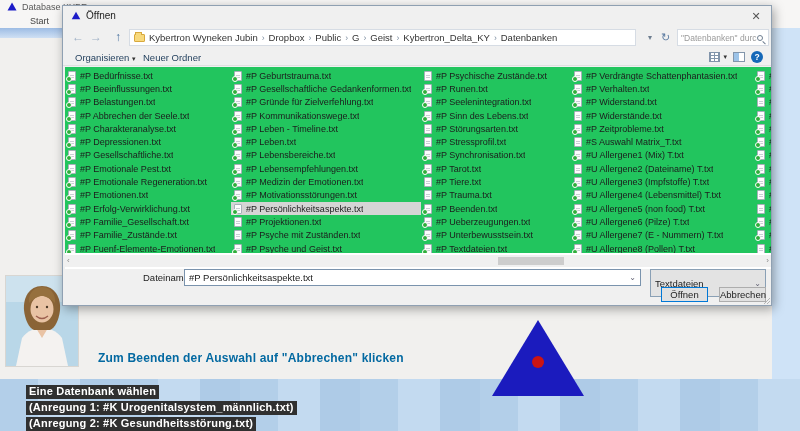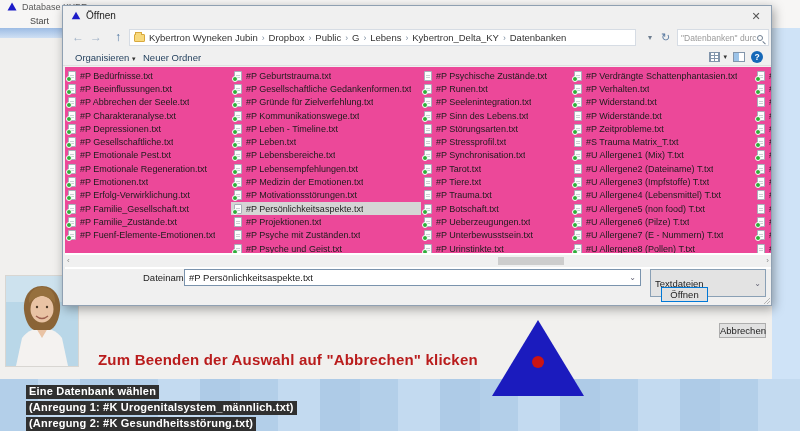--- a/index.html
+++ b/index.html
@@ -18,21 +18,21 @@
     background:linear-gradient(180deg,#9dbce4,#cfe0f4); }
   .app-right-strip { position:absolute; left:772px; top:28px; width:28px; height:403px; background:#cfe3f7; }
 
   .bottom-strip { position:absolute; left:0; top:379px; width:800px; height:52px;
     background:repeating-linear-gradient(90deg,#b3cfe9 0 38px,#c3daf0 38px 80px,#aecbe7 80px 120px);
   }
 
   
   .photo { position:absolute; left:6px; top:276px; width:72px; height:90px; box-shadow:0 0 0 1px #d8d6d2; }
 
-  .red-note { position:absolute; left:98px; top:351px; font-size:15px; font-weight:bold; color:#b91c1c; letter-spacing:.2px; }
+  .red-note { position:absolute; left:98px; top:351px; font-size:12px; font-weight:bold; color:#0369a1; letter-spacing:.2px; }
 
   .logo-triangle { position:absolute; left:492px; top:320px; width:0; height:0;
     border-left:46px solid transparent; border-right:46px solid transparent; border-bottom:76px solid #1b1bbe; }
   .logo-dot { position:absolute; left:532px; top:356px; width:12px; height:12px; border-radius:50%; background:#cc1414; }
 
   .bottom-instructions { position:absolute; left:26px; top:383px; }
   .bottom-instructions .line { line-height:13px; }
   .bottom-instructions .line span { display:inline-block; background:#303030; color:#ffffff;
     font-size:11px; font-weight:bold; padding:0 3px 1px 3px; letter-spacing:.2px; }
 
@@ -68,21 +68,21 @@
   .tb-newfolder { position:absolute; left:80px; top:3px; cursor:pointer; }
   .tb-right { position:absolute; right:8px; top:2px; display:flex; align-items:center; gap:6px; }
   .view-ic { width:11px; height:10px; border:1px solid #8295ab; background:
     linear-gradient(90deg,#8295ab 1px,transparent 1px) 0 0/4px 100%,
     linear-gradient(0deg,#8295ab 1px,transparent 1px) 0 0/100% 3px, #fff; }
   .view-dd { font-size:7px; color:#333; margin-left:-3px; }
   .pane-ic { width:12px; height:10px; border:1px solid #8295ab; background:#fff; position:relative; }
   .pane-ic::before { content:""; position:absolute; left:0; top:0; width:5px; height:100%; background:#9cc3e8; }
   .help-ic { width:12px; height:12px; border-radius:50%; background:#1568b8; color:#fff; font-size:8.5px; font-weight:bold; text-align:center; line-height:12px; }
 
-  .file-list { position:absolute; left:2px; top:61px; width:706px; height:186px; background:#ec4899; display:flex; overflow:hidden; padding-top:2px; }
+  .file-list { position:absolute; left:2px; top:61px; width:706px; height:186px; background:#22c55e; display:flex; overflow:hidden; padding-top:2px; }
   .list-bg { position:absolute; left:2px; top:61px; width:706px; height:202px; background:#fff; }
   .fcol { flex:none; }
   .fcol:nth-child(1){ width:166px; } .fcol:nth-child(2){ width:190px; }
   .fcol:nth-child(3){ width:150px; } .fcol:nth-child(4){ width:183px; }
   .fcol:nth-child(5){ width:30px; }
   .fitem { height:13.3px; display:flex; align-items:center; padding-left:3px; font-size:9px; color:#1c1c1c; white-space:nowrap; cursor:default; }
   .fitem.sel { background:#d5d5d5; }
   .doc-icon { width:8px; height:10px; background:#fdfdfd; border:1px solid #a8b0ba; border-radius:1px; position:relative; flex:none; margin-right:4px; }
   .doc-icon::before { content:""; position:absolute; left:1px; top:2px; width:4px; height:4px;
     background:linear-gradient(0deg,#c9ced4 1px,transparent 1px) 0 0/100% 2px; }
@@ -102,21 +102,21 @@
   .fname-value { flex:1; white-space:nowrap; overflow:hidden; }
   .combo-dd { font-size:8px; color:#667; flex:none; }
   .ftype-select { position:absolute; left:587px; top:1px; width:116px; height:28px; background:#e3e3e3; border:1px solid #8aa0b5;
     display:flex; align-items:center; padding:0 4px; cursor:pointer; }
   .ftype-value { flex:1; }
 
   .btn-row { position:absolute; left:0; top:281px; width:100%; height:16px; }
   .btn { position:absolute; top:0; height:15px; background:#e1e1e1; border:1px solid #adadad; font-size:9.5px; color:#222;
     text-align:center; line-height:13px; cursor:pointer; }
   .btn-open { left:598px; width:47px; border-color:#0078d7; }
-  .btn-cancel { left:656px; width:47px;margin-top:36px; }
+  .btn-cancel { left:656px; width:47px; }
   .resize-grip { position:absolute; right:1px; bottom:1px; width:7px; height:7px;
     background:linear-gradient(135deg,transparent 50%,#b5b5b5 50% 60%,transparent 60% 75%,#b5b5b5 75% 85%,transparent 85%); }
 </style>
 </head>
 <body>
 
 <div class="app-titlebar">
   <span class="tri app-tri"></span>
   <span class="app-title">Database KYBE</span>
 </div>
@@ -166,21 +166,21 @@
       <span class="folder-ic"></span>
       <span id="crumbs" style="display:flex;align-items:center;overflow:hidden;">
           <span class="crumb">Kybertron Wyneken Jubin</span>
           <span class="crumb-sep">›</span>
           <span class="crumb">Dropbox</span>
           <span class="crumb-sep">›</span>
           <span class="crumb">Public</span>
           <span class="crumb-sep">›</span>
           <span class="crumb">G</span>
           <span class="crumb-sep">›</span>
-          <span class="crumb">Lebens</span>
+          <span class="crumb">Geist</span>
           <span class="crumb-sep">›</span>
           <span class="crumb">Kybertron_Delta_KY</span>
           <span class="crumb-sep">›</span>
           <span class="crumb">Datenbanken</span>
         </span>
     </div>
     <span class="crumb-chevron">▾</span>
     <span class="refresh-btn">↻</span>
     <div class="search-box">
       <span class="search-ph">"Datenbanken" durchsuchen</span>
@@ -214,20 +214,26 @@
         <div class="fitem">
           <span class="doc-icon">
             <span class="badge"></span>
           </span>
           <span class="flabel">#P Beeinflussungen.txt</span>
         </div>
         <div class="fitem">
           <span class="doc-icon">
             <span class="badge"></span>
           </span>
+          <span class="flabel">#P Belastungen.txt</span>
+        </div>
+        <div class="fitem">
+          <span class="doc-icon">
+            <span class="badge"></span>
+          </span>
           <span class="flabel">#P Abbrechen der Seele.txt</span>
         </div>
         <div class="fitem">
           <span class="doc-icon">
             <span class="badge"></span>
           </span>
           <span class="flabel">#P Charakteranalyse.txt</span>
         </div>
         <div class="fitem">
           <span class="doc-icon">
@@ -414,39 +420,39 @@
           <span class="flabel">#P Tiere.txt</span>
         </div>
         <div class="fitem">
           <span class="doc-icon"></span>
           <span class="flabel">#P Trauma.txt</span>
         </div>
         <div class="fitem">
           <span class="doc-icon">
             <span class="badge"></span>
           </span>
-          <span class="flabel">#P Botschaft.txt</span>
+          <span class="flabel">#P Beenden.txt</span>
         </div>
         <div class="fitem">
           <span class="doc-icon">
             <span class="badge"></span>
           </span>
           <span class="flabel">#P Ueberzeugungen.txt</span>
         </div>
         <div class="fitem">
           <span class="doc-icon">
             <span class="badge"></span>
           </span>
           <span class="flabel">#P Unterbewusstsein.txt</span>
         </div>
         <div class="fitem">
           <span class="doc-icon">
             <span class="badge"></span>
           </span>
-          <span class="flabel">#P Urinstinkte.txt</span>
+          <span class="flabel">#P Textdateien.txt</span>
         </div>
       </div>
       <div class="fcol">
         <div class="fitem">
           <span class="doc-icon">
             <span class="badge"></span>
           </span>
           <span class="flabel">#P Verdrängte Schattenphantasien.txt</span>
         </div>
         <div class="fitem">
@@ -466,21 +472,21 @@
           <span class="flabel">#P Widerstände.txt</span>
         </div>
         <div class="fitem">
           <span class="doc-icon">
             <span class="badge"></span>
           </span>
           <span class="flabel">#P Zeitprobleme.txt</span>
         </div>
         <div class="fitem">
           <span class="doc-icon"></span>
-          <span class="flabel">#S Trauma Matrix_T.txt</span>
+          <span class="flabel">#S Auswahl Matrix_T.txt</span>
         </div>
         <div class="fitem">
           <span class="doc-icon">
             <span class="badge"></span>
           </span>
           <span class="flabel">#U Allergene1 (Mix) T.txt</span>
         </div>
         <div class="fitem">
           <span class="doc-icon"></span>
           <span class="flabel">#U Allergene2 (Dateiname) T.txt</span>

